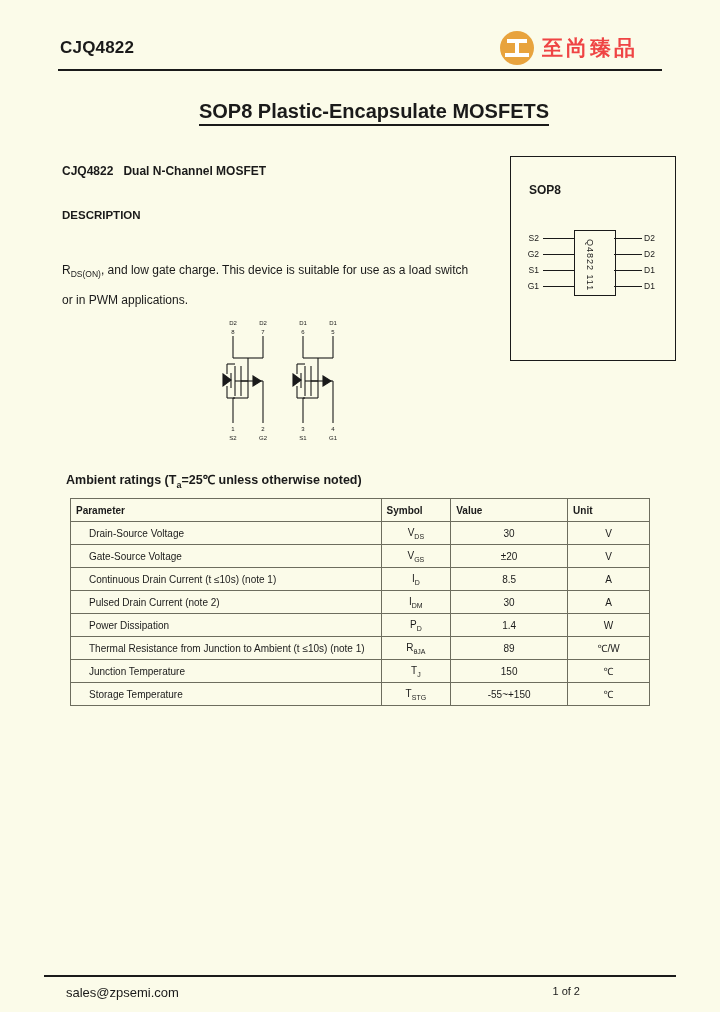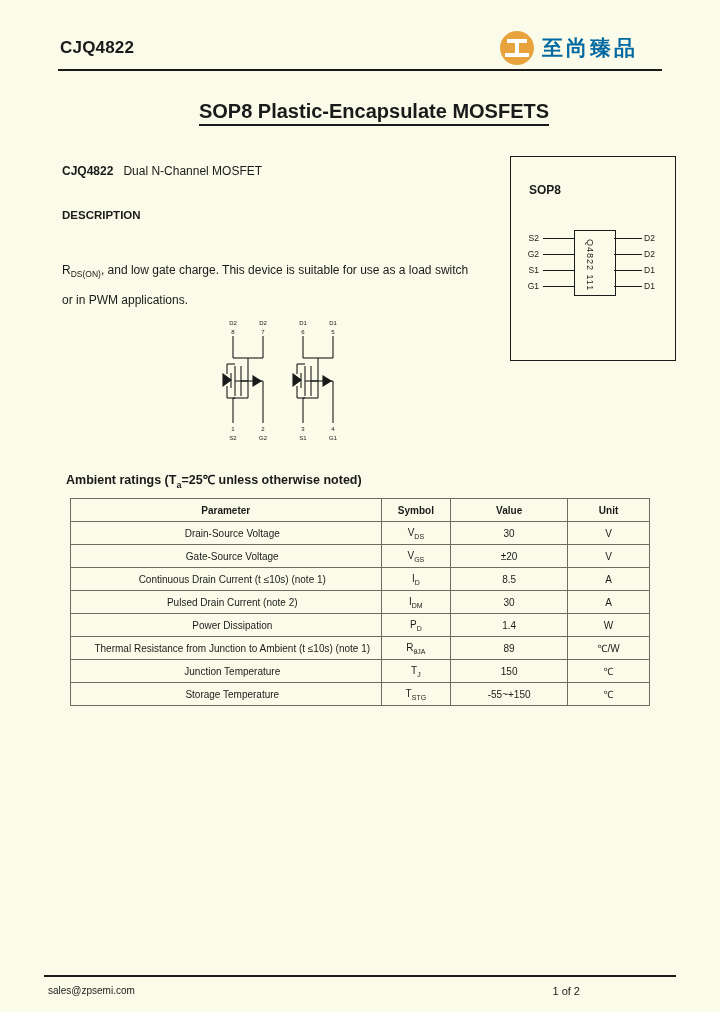--- a/index.html
+++ b/index.html
@@ -72,21 +72,21 @@
     position: absolute;
     left: 5px; top: 22px;
     width: 24px; height: 4px;
     background: #fff;
   }
   .logo-text {
     position: absolute;
     left: 42px; top: 4px;
     font-size: 21px;
     font-weight: bold;
-    color: #0369a1;
+    color: #ef4444;
     letter-spacing: 3px;
     font-family: "DejaVu Sans", sans-serif;
   }
 
   
   .main-title {
     position: absolute;
     left: 0; top: 100px;
     width: 720px;
     text-align: center;
@@ -100,21 +100,21 @@
   }
 
   
   .part-line {
     position: absolute;
     left: 62px; top: 164px;
     font-size: 12px;
     font-weight: bold;
   }
   .part-line .pl-num { font-weight: bold; }
-  .part-line .pl-desc { font-weight: normal; }
+  .part-line .pl-desc { font-weight: bold; }
 
   .desc-head {
     position: absolute;
     left: 62px; top: 209px;
     font-size: 11.5px;
     font-weight: bold;
   }
   .desc-body {
     position: absolute;
     left: 62px; top: 231px;
@@ -195,41 +195,41 @@
     font-size: 10px;
   }
   table.ratings th, table.ratings td {
     border: 1px solid #6d6d5e;
     padding: 3px 5px;
     height: 16px;
   }
   table.ratings th {
     font-size: 10px;
     font-weight: bold;
-    text-align: center;
-  }
-  table.ratings td.param { text-align: center; padding-left: 18px; width: 320px;}
+    text-align: left;
+  }
+  table.ratings td.param { text-align: left; padding-left: 18px; width: 320px;}
   table.ratings td.sym, table.ratings td.val, table.ratings td.unit { text-align: center; }
   table.ratings td.sym { width: 62px; }
   table.ratings td.val { width: 115px; }
   table.ratings td.unit { width: 78px; }
   .sym-sub { font-size: 7px; vertical-align: sub; }
 
   
   .footer-rule {
     position: absolute;
     left: 44px; top: 975px;
     width: 632px;
     height: 1.5px;
     background: #1a1a1a;
   }
   .footer-left {
     position: absolute;
-    left: 48px; top: 985px;
-    font-size: 10px;
+    left: 66px; top: 985px;
+    font-size: 13px;
   }
   .footer-center {
     position: absolute;
     left: 0; top: 985px;
     width: 720px;
     text-align: center;
     font-size: 11px;
     font-weight: bold;
   }
   .footer-right {

